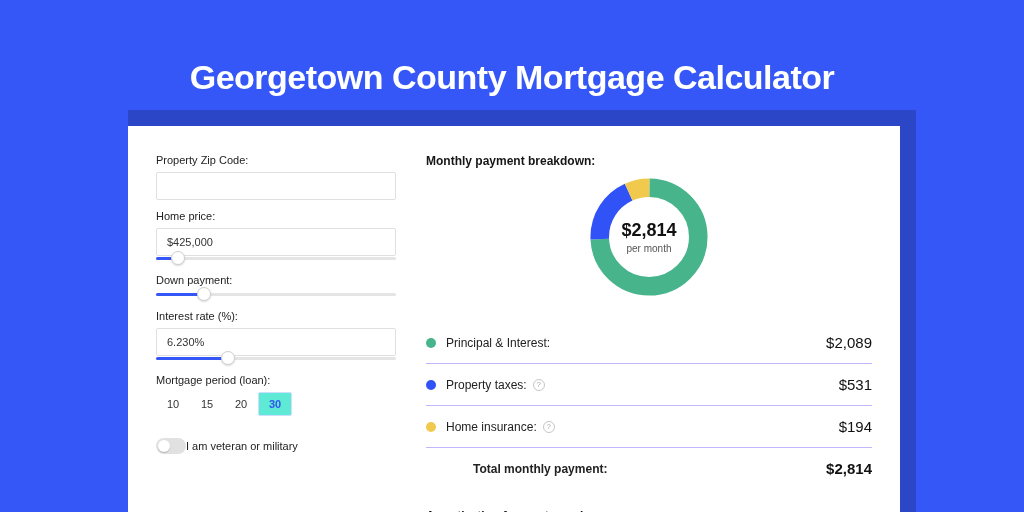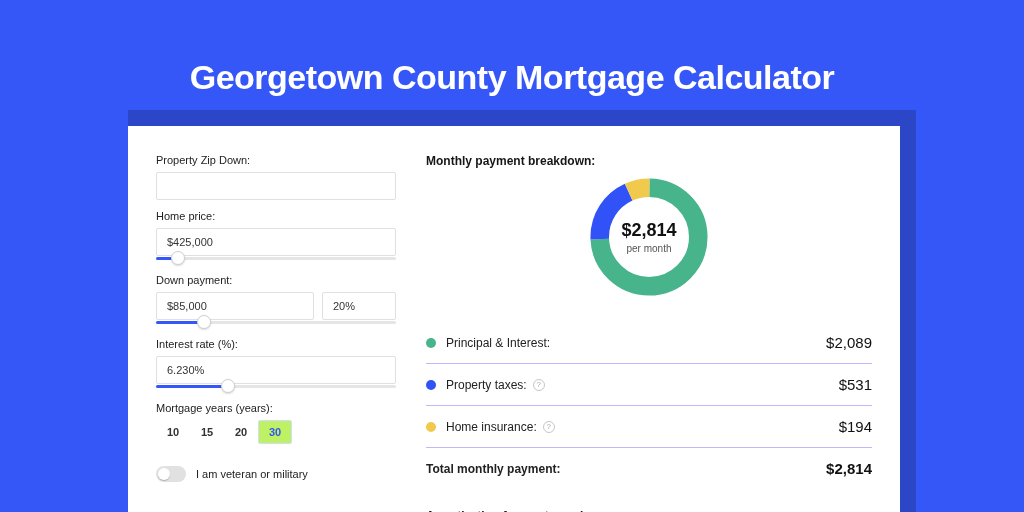--- a/index.html
+++ b/index.html
@@ -70,29 +70,29 @@
     transform: translateX(-50%);
   }
 
   .period-row { display: flex; gap: 0; }
   .period-btn {
     width: 34px; height: 24px;
     display: flex; align-items: center; justify-content: center;
     font-size: 11px; color: #333;
     border: 1px solid transparent; border-radius: 2px;
     cursor: pointer;
-    font-weight: 700;
+    font-weight: 400;
   }
   .period-btn[data-active="true"] {
-    background: #bef264; color: #3555f0;
+    background: #5eead4; color: #3555f0;
     border-color: #cfddff;
     font-weight: 700;
   }
 
-  .vet-row { display: flex; align-items: center; gap: 10px; margin-top: 22px; }
+  .vet-row { display: flex; align-items: center; margin-top: 22px; }
   .toggle {
     width: 30px; height: 16px; border-radius: 10px;
     background: #e1e1e1; position: relative; cursor: pointer;
   }
   .toggle::after {
     content: ""; position: absolute; left: 2px; top: 2px;
     width: 12px; height: 12px; border-radius: 50%;
     background: #fff; box-shadow: 0 1px 1px rgba(0,0,0,0.2);
   }
   .vet-lbl { font-size: 11px; color: #222; }
@@ -104,21 +104,21 @@
   .donut-holder svg { width: 130px; height: 130px; display: block; }
   .donut-center {
     position: absolute; inset: 0;
     display: flex; flex-direction: column; align-items: center; justify-content: center;
     pointer-events: none;
   }
   .donut-center .big { font-size: 18px; font-weight: 800; color: #111; }
   .donut-center .sub { font-size: 10px; color: #555; margin-top: 2px; }
 
   .line { display: flex; align-items: center; padding: 12px 0; border-bottom: 1px solid #c4b5fd; }
-  .line.total { border-bottom: none; }
+  .line.total { border-bottom: none; margin-left: 47px; }
   .dot { width: 10px; height: 10px; border-radius: 50%; margin-right: 10px; flex: 0 0 10px; }
   .line .name { font-size: 12px; color: #222; flex: 1; display: flex; align-items: center; gap: 6px; }
   .line .info {
     width: 12px; height: 12px; border: 1px solid #c7c7c7; border-radius: 50%;
     color: #aaa; font-size: 8px; line-height: 10px; text-align: center;
     display: inline-block;
   }
   .line .val { font-size: 15px; color: #111; }
   .line.total .name, .line.total .val { font-weight: 700; }
 
@@ -129,51 +129,47 @@
 <body>
 
 <div class="stage">
   <div class="page-title">Georgetown County Mortgage Calculator</div>
   <div class="canvas-shadow"></div>
   <div class="canvas">
     <div class="cols">
 
       <div class="left">
 
-        <div class="lbl">Property Zip Down:</div>
+        <div class="lbl">Property Zip Code:</div>
         <input class="txt" type="text" value="" style="">
 
         <div class="lbl">Home price:</div>
         <input class="txt" type="text" value="$425,000" style="">
         <div class="slider-wrap">
           <div class="slider-track"></div>
           <div class="slider-fill" style="width: 9%;"></div>
           <div class="slider-thumb" style="left: 9%;"></div>
         </div>
 
         <div class="lbl">Down payment:</div>
-        <div class="row2">
-          <input class="txt a" type="text" value="$85,000" style="">
-          <input class="txt b" type="text" value="20%" style="">
-        </div>
         <div class="slider-wrap">
           <div class="slider-track"></div>
           <div class="slider-fill" style="width: 20%;"></div>
           <div class="slider-thumb" style="left: 20%;"></div>
         </div>
 
         <div class="lbl">Interest rate (%):</div>
         <input class="txt" type="text" value="6.230%" style="">
         <div class="slider-wrap">
           <div class="slider-track"></div>
           <div class="slider-fill" style="width: 30%;"></div>
           <div class="slider-thumb" style="left: 30%;"></div>
         </div>
 
-        <div class="lbl">Mortgage years (years):</div>
+        <div class="lbl">Mortgage period (loan):</div>
         <div class="period-row">
             <div class="period-btn">10</div>
             <div class="period-btn">15</div>
             <div class="period-btn">20</div>
             <div class="period-btn" data-active="true">30</div>
           </div>
 
         <div class="vet-row">
           <div class="toggle"></div>
           <div class="vet-lbl">I am veteran or military</div>

